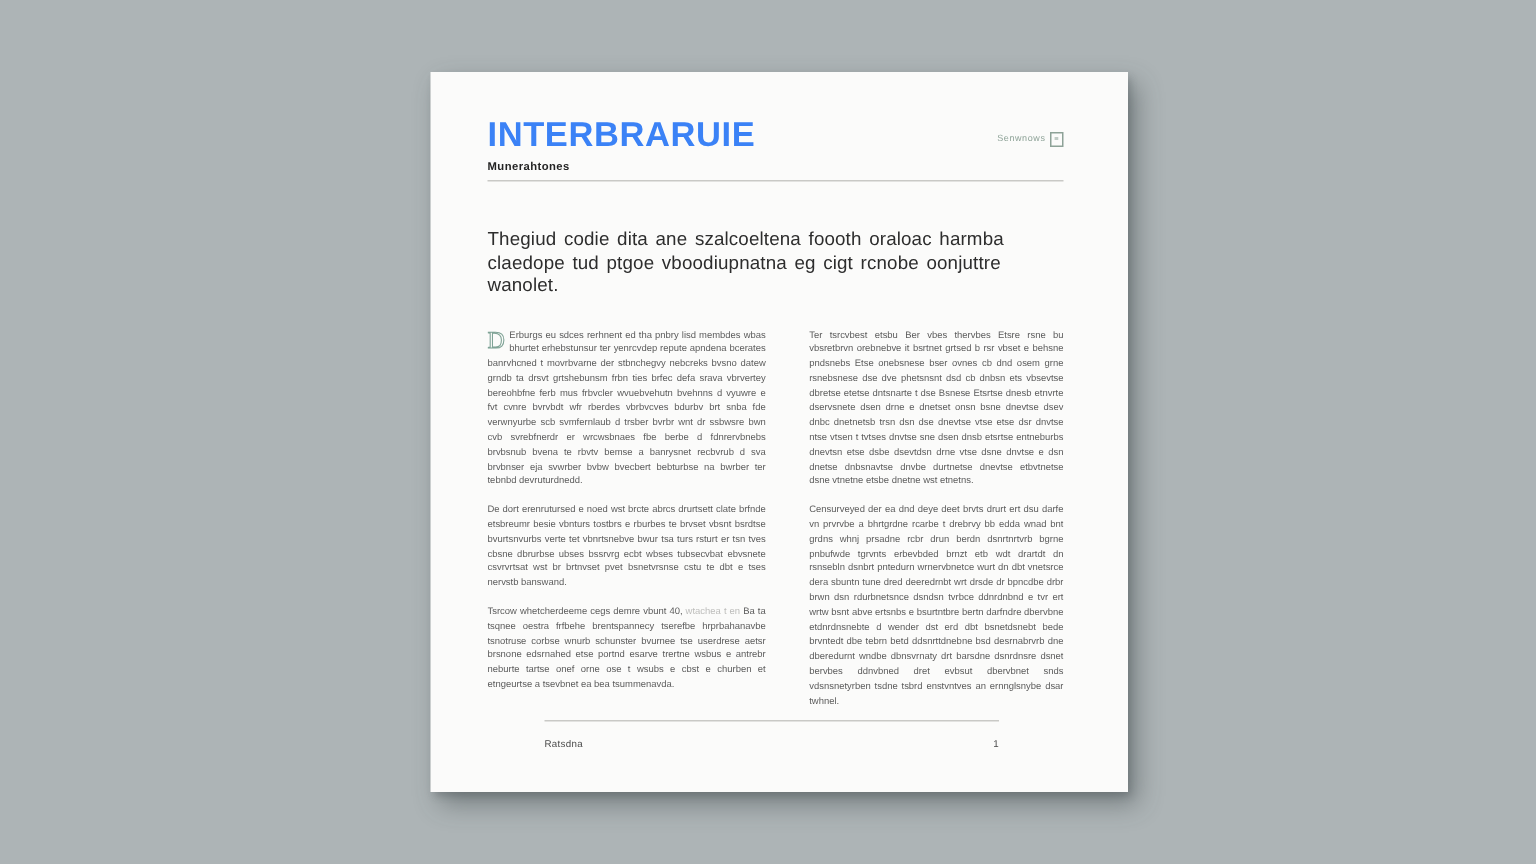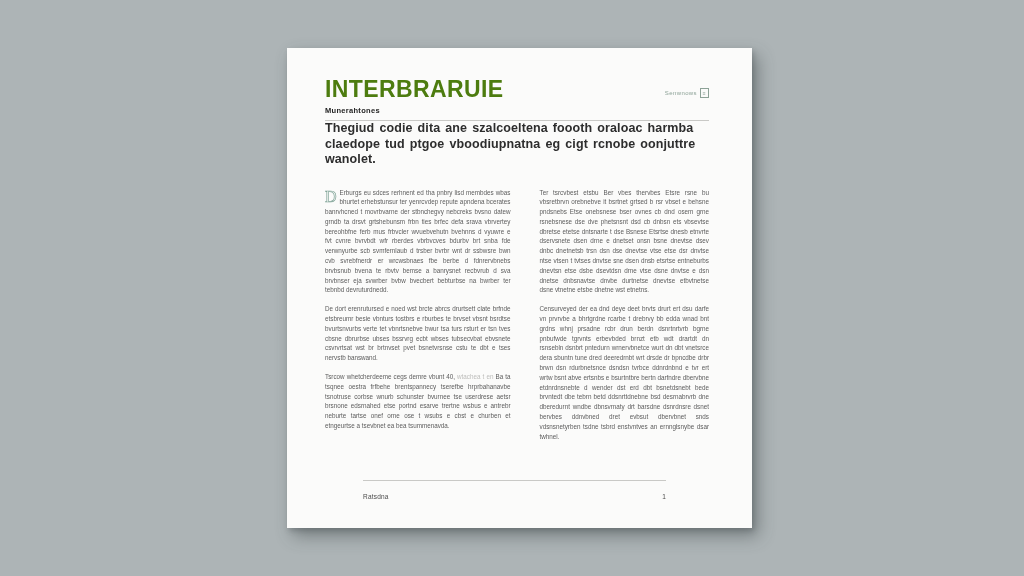--- a/index.html
+++ b/index.html
@@ -24,21 +24,21 @@
   .header-row {
     display:flex;
     justify-content:space-between;
     align-items:flex-start;
     margin-top:29px;
   }
   .title {
     font-size:23px;
     font-weight:bold;
     letter-spacing:0.4px;
-    color:#4d7c0f;
+    color:#3b82f6;
     line-height:24px;
   }
   .meta {
     display:flex;
     align-items:center;
     gap:3px;
     margin-top:11px;
     color:#8da297;
     font-size:6px;
     letter-spacing:0.4px;
@@ -56,23 +56,24 @@
     font-size:7.5px;
     font-weight:bold;
     color:#242424;
     letter-spacing:0.3px;
   }
   .rule {
     border-top:1px solid #c9c9c6;
     margin-top:5px;
   }
   .intro {
+    margin-top:31px;
     font-size:12.5px;
     line-height:15.5px;
-    font-weight:bold;
+    font-weight:normal;
     color:#2d2d2d;
     letter-spacing:0.1px;
     word-spacing:1.5px;
   }
   .cols {
     display:flex;
     margin-top:20px;
     height:253px;
     overflow:hidden;
   }

